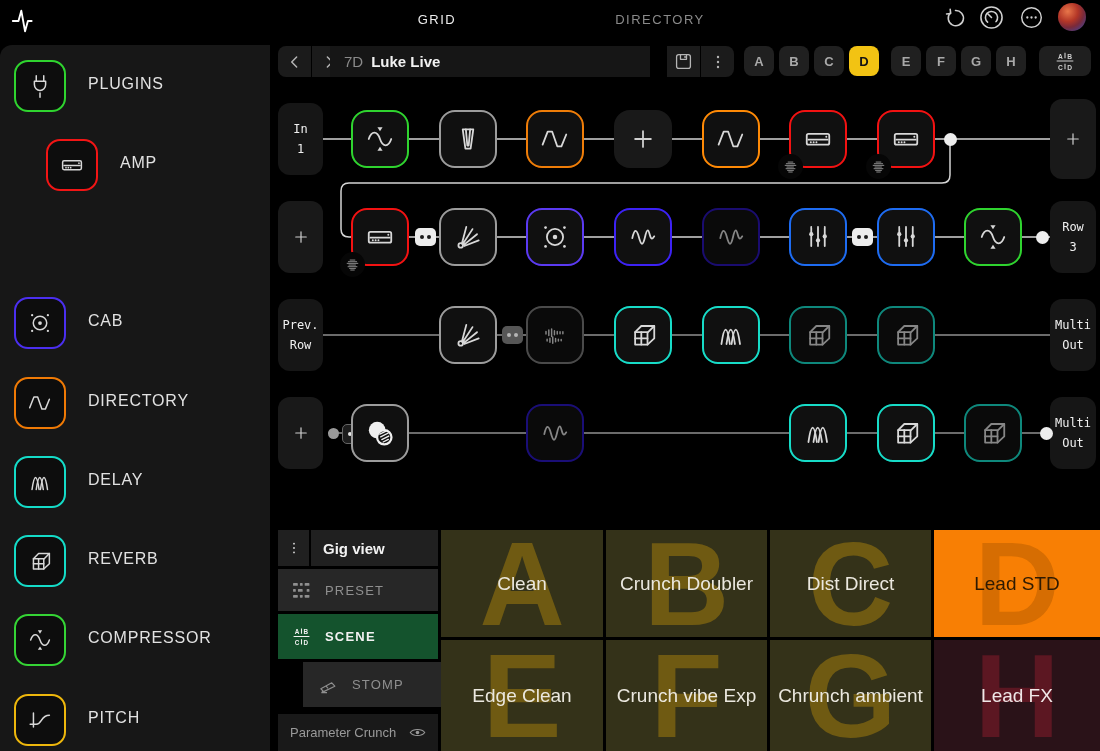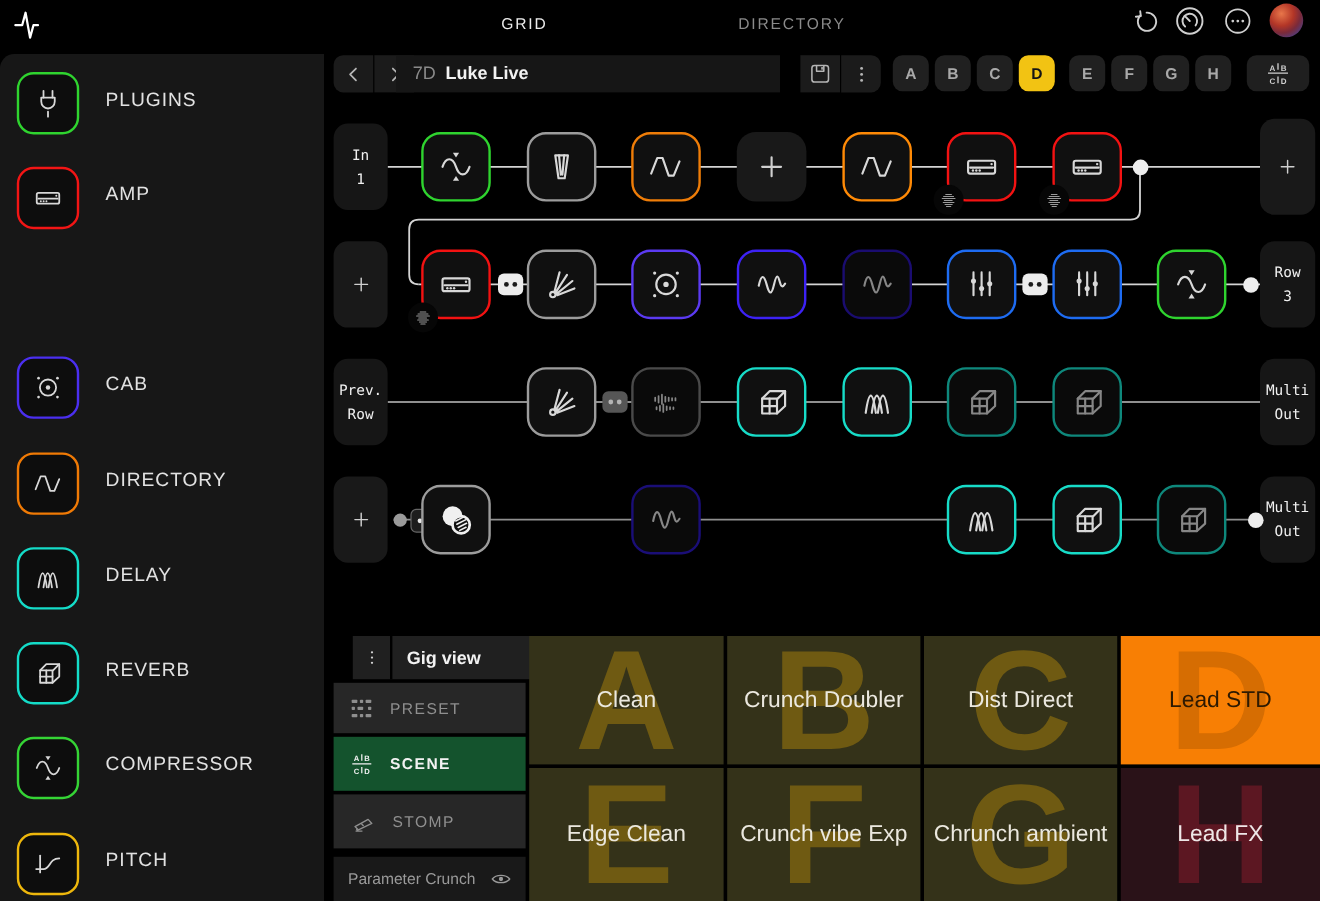--- a/index.html
+++ b/index.html
@@ -82,21 +82,21 @@
       <div class="side-item" style="top: 15px;">
         <div class="side-icon" style="border-color: rgb(47, 212, 47); top: 0px;">
           <svg width="30" height="30" viewBox="0 0 32 32" fill="none" stroke="#d8d8d8" stroke-width="1.6" stroke-linecap="round" stroke-linejoin="round">
             <path d="M12 5v6M20 5v6"></path>
             <path d="M10 11h12v3.5a6 6.2 0 0 1-12 0z"></path>
             <path d="M16 23.5V28"></path>
           </svg>
         </div>
         <div class="side-label" style="top: -2px;">PLUGINS</div>
       </div>
-      <div class="side-item" style="top: 94px;">
+      <div class="side-item" style="top: 94px; margin-left: 32px;">
         <div class="side-icon" style="border-color: rgb(242, 21, 21); top: 0px;">
           <svg width="30" height="30" viewBox="0 0 32 32" fill="none" stroke="#d8d8d8" stroke-width="1.6" stroke-linecap="round" stroke-linejoin="round">
             <rect x="6" y="11.5" width="20" height="9.5" rx="1.5"></rect>
             <path d="M7.5 16.6h17"></path>
             <circle cx="9.6" cy="18.8" r="0.9" fill="#d8d8d8" stroke="none"></circle>
             <circle cx="12.1" cy="18.8" r="0.9" fill="#d8d8d8" stroke="none"></circle>
             <circle cx="14.6" cy="18.8" r="0.9" fill="#d8d8d8" stroke="none"></circle>
             <circle cx="23.4" cy="14" r="0.9" fill="#d8d8d8" stroke="none"></circle>
           </svg>
         </div>
@@ -479,21 +479,21 @@
       <div class="blk" style="left: 694px; top: 327px; border-color: rgb(23, 220, 200); filter: brightness(0.62);">
         <svg width="36" height="36" viewBox="0 0 32 32" fill="none" stroke="#d8d8d8" stroke-width="1.6" stroke-linecap="round" stroke-linejoin="round">
           <path d="M9 13.5h11v11H9z"></path>
           <path d="M9 13.5 14.5 8H26l-5.5 5.5"></path>
           <path d="M26 8v11l-6 5.5"></path>
           <path d="M14.5 13.5v11M9 19h11"></path>
         </svg>
       </div>
     </div>
 
-  <div class="abs" style="left:278px;top:530px;width:160px;height:36px;background:#202020;display:flex;align-items:center;margin-left:16px;">
+  <div class="abs" style="left:278px;top:530px;width:160px;height:36px;background:#202020;display:flex;align-items:center;">
     <div style="width:31px;height:36px;display:flex;align-items:center;justify-content:center;border-right:2px solid #000;">
       <svg width="14" height="14" viewBox="0 0 16 16" fill="#cfcfcf">
           <circle cx="8" cy="3" r="1.1"></circle>
           <circle cx="8" cy="8" r="1.1"></circle>
           <circle cx="8" cy="13" r="1.1"></circle>
         </svg>
     </div>
     <div style="font-size:15px;font-weight:bold;color:#f2f2f2;margin-left:12px;">Gig view</div>
   </div>
   <div id="gig-modes-host">
@@ -518,21 +518,21 @@
           <svg width="19" height="19" viewBox="0 0 18 18" fill="none" stroke="#f2f2f2" stroke-width="1">
             <path d="M9 1.5v5M1.5 9h15M9 11.5v5"></path>
             <text x="2.6" y="7" font-size="6" fill="#f2f2f2" stroke="none" font-family="Liberation Sans, sans-serif" font-weight="bold">A</text>
             <text x="11" y="7" font-size="6" fill="#f2f2f2" stroke="none" font-family="Liberation Sans, sans-serif" font-weight="bold">B</text>
             <text x="2.6" y="17" font-size="6" fill="#f2f2f2" stroke="none" font-family="Liberation Sans, sans-serif" font-weight="bold">C</text>
             <text x="11" y="17" font-size="6" fill="#f2f2f2" stroke="none" font-family="Liberation Sans, sans-serif" font-weight="bold">D</text>
           </svg>
         </div>
         <span class="mode-label" style="color: rgb(242, 242, 242); font-weight: bold;">SCENE</span>
       </div>
-      <div class="mode-btn" style="top: 662px; height: 45px; background: rgb(39, 39, 39);">
+      <div class="mode-btn" style="top: 662px; height: 45px; background: rgb(39, 39, 39); margin-left: 25px;">
         <div style="margin-left: 14px; display: flex; align-items: center;">
           <svg width="21" height="19" viewBox="0 0 22 20" fill="none" stroke="#8f8f8f" stroke-width="1.2" stroke-linejoin="round">
             <path d="M4 14.5 15.5 8.2l3.2 3.6L7 17.5z"></path>
             <path d="M9.5 11.8l2 2.2"></path>
             <path d="M4.5 18.5h6M5.2 16.5l1.4 2"></path>
           </svg>
         </div>
         <span class="mode-label" style="color: rgb(143, 143, 143);">STOMP</span>
       </div>
     </div>

